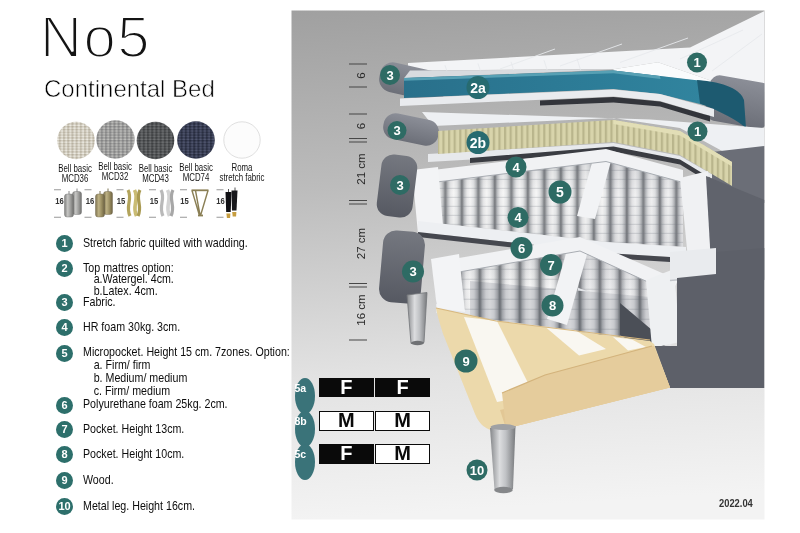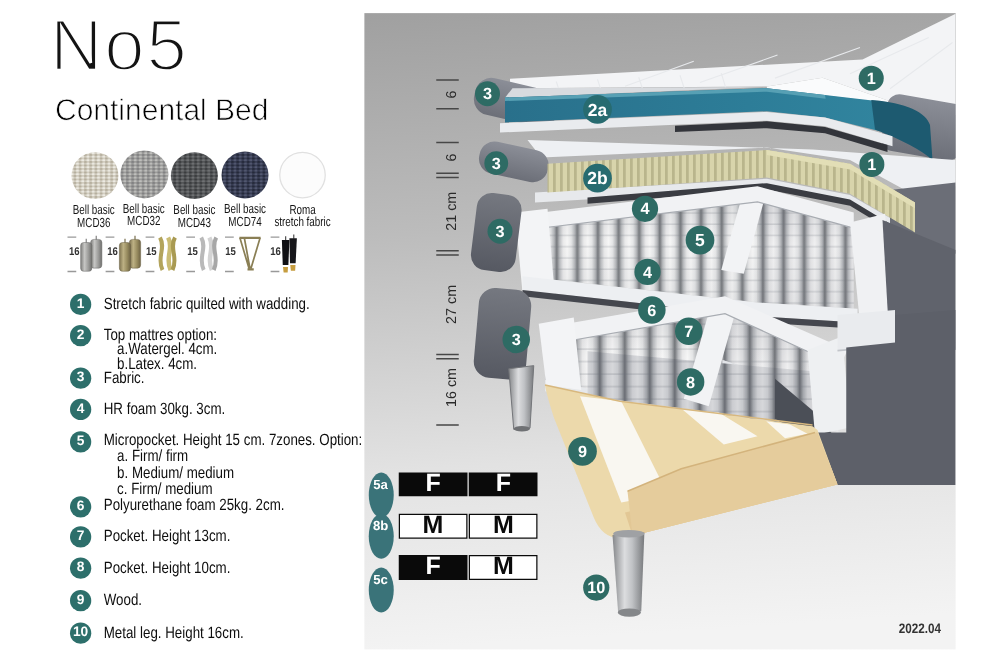--- a/index.html
+++ b/index.html
@@ -2,21 +2,21 @@
 <html><head>
 <meta charset="utf-8">
 <style>
   html,body{margin:0;padding:0;width:800px;height:533px;background:#fff;overflow:hidden;}
   body{font-family:"Liberation Sans",sans-serif;position:relative;}
   .abs{position:absolute;}
   #no5{left:40px;top:8px;font-size:58px;color:#141414;-webkit-text-stroke:2.2px #fff;letter-spacing:1.5px;line-height:1;}
   #sub{left:44px;top:77px;font-size:24px;color:#000000;-webkit-text-stroke:0.6px #fff;letter-spacing:0px;line-height:1;}
   .li-c{width:17px;height:17px;border-radius:50%;background:#2d6f6b;color:#fff;font-size:11px;font-weight:bold;text-align:center;line-height:17px;}
   .li-t{font-size:13px;color:#0d0d0d;line-height:12.4px;white-space:nowrap;transform:scaleX(0.82);transform-origin:0 0;}
-  .tbl-c{z-index:10;width:20px;height:36px;border-radius:50%;background:#3a7379;color:#fff;font-size:10.5px;font-weight:bold;text-align:center;line-height:20px;}
+  .tbl-c{z-index:10;width:20px;height:36px;border-radius:50%;background:#3a7379;color:#fff;font-size:10.5px;font-weight:bold;text-align:left;line-height:20px;}
 </style>
 </head>
 <body>
 
 <div class="abs" id="no5">No5</div>
 
 <div class="abs" id="sub">Continental Bed</div>
 
 <svg class="abs" id="swatches" style="left:0;top:0" width="300" height="230" viewBox="0 0 300 230">
 <defs>
@@ -163,21 +163,21 @@
 <div class="abs li-t" style="left:82.5px;top:499.6px;">Metal leg. Height 16cm.</div>
 
 <div class="abs tbl-c" style="left:294.5px;top:378px;">5a</div>
 <div class="abs" style="z-index:10;left:318.7px;top:377.7px;width:55.5px;height:19.4px;background:#0a0a0a;color:#fff;font-size:20px;font-weight:bold;text-align:center;line-height:19.4px;">F</div>
 <div class="abs" style="z-index:10;left:375px;top:377.7px;width:55.4px;height:19.4px;background:#0a0a0a;color:#fff;font-size:20px;font-weight:bold;text-align:center;line-height:19.4px;">F</div>
 
 <div class="abs tbl-c" style="left:294.5px;top:411px;">8b</div>
 <div class="abs" style="z-index:10;left:318.7px;top:411.4px;width:55.5px;height:19.4px;background:#fff;border:1.6px solid #0a0a0a;box-sizing:border-box;color:#0a0a0a;font-size:20px;font-weight:bold;text-align:center;line-height:16.5px;">M</div>
 <div class="abs" style="z-index:10;left:375px;top:411.4px;width:55.4px;height:19.4px;background:#fff;border:1.6px solid #0a0a0a;box-sizing:border-box;color:#0a0a0a;font-size:20px;font-weight:bold;text-align:center;line-height:16.5px;">M</div>
 
-<div class="abs tbl-c" style="left:294.5px;top:444px;margin-top:10px;">5c</div>
+<div class="abs tbl-c" style="left:294.5px;top:444px;">5c</div>
 <div class="abs" style="z-index:10;left:318.7px;top:444.4px;width:55.5px;height:19.4px;background:#0a0a0a;color:#fff;font-size:20px;font-weight:bold;text-align:center;line-height:19.4px;">F</div>
 <div class="abs" style="z-index:10;left:375px;top:444.4px;width:55.4px;height:19.4px;background:#fff;border:1.6px solid #0a0a0a;box-sizing:border-box;color:#0a0a0a;font-size:20px;font-weight:bold;text-align:center;line-height:16.5px;">M</div>
 
 <svg class="abs" id="diagram" style="left:0;top:0" width="800" height="533" viewBox="0 0 800 533">
 <defs>
 <linearGradient id="bgG" x1="0" y1="0" x2="0.06" y2="1">
 <stop offset="0" stop-color="#a0a0a0"></stop>
         <stop offset="0.35" stop-color="#bcbcbc"></stop>
         <stop offset="0.72" stop-color="#e2e2e2"></stop>
         <stop offset="1" stop-color="#f3f3f3"></stop>

